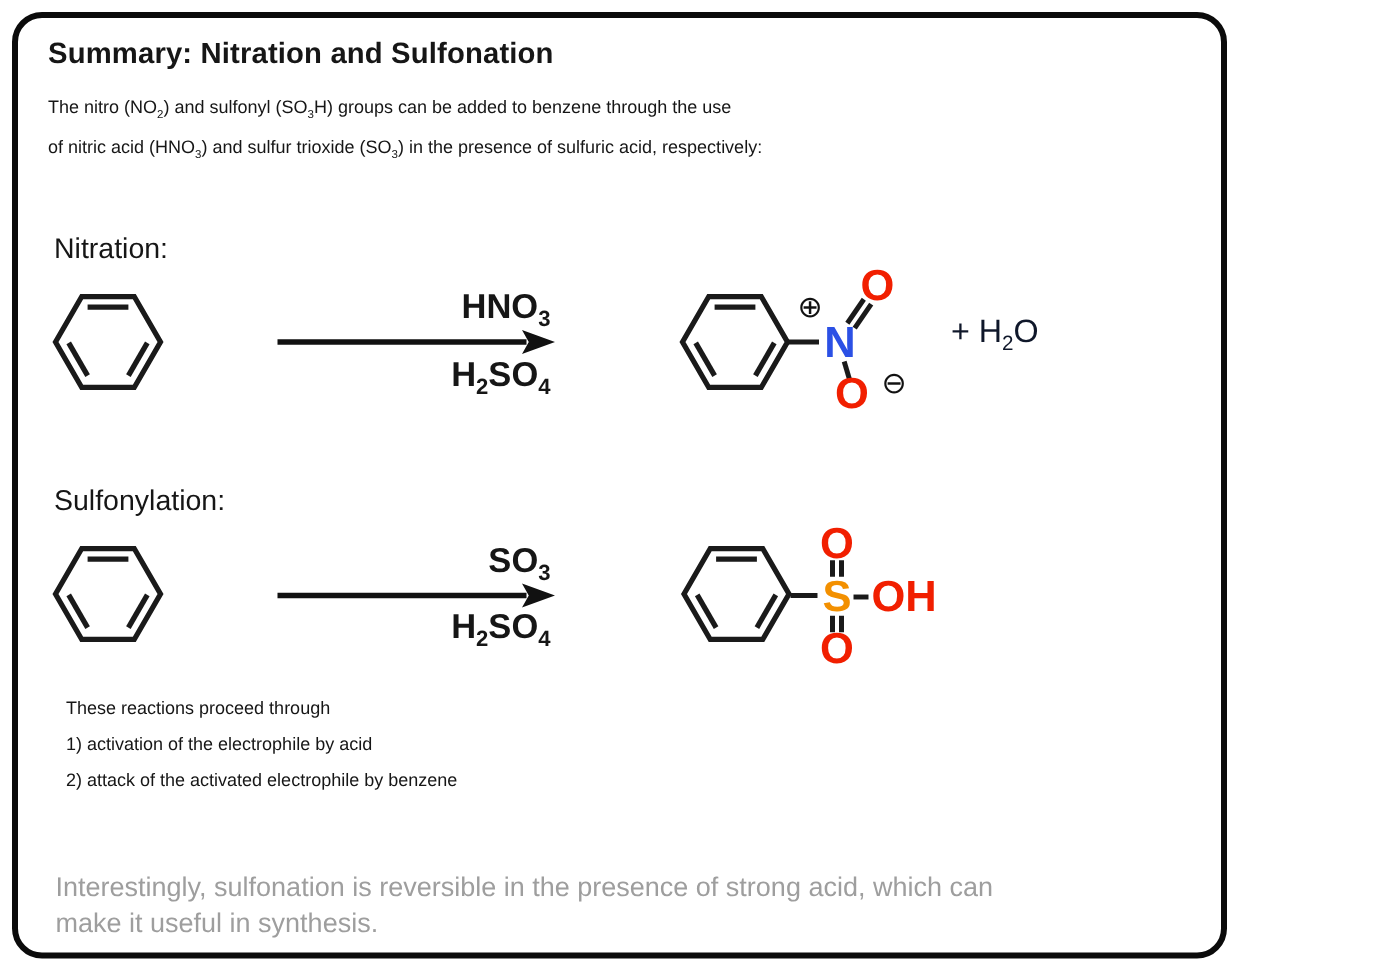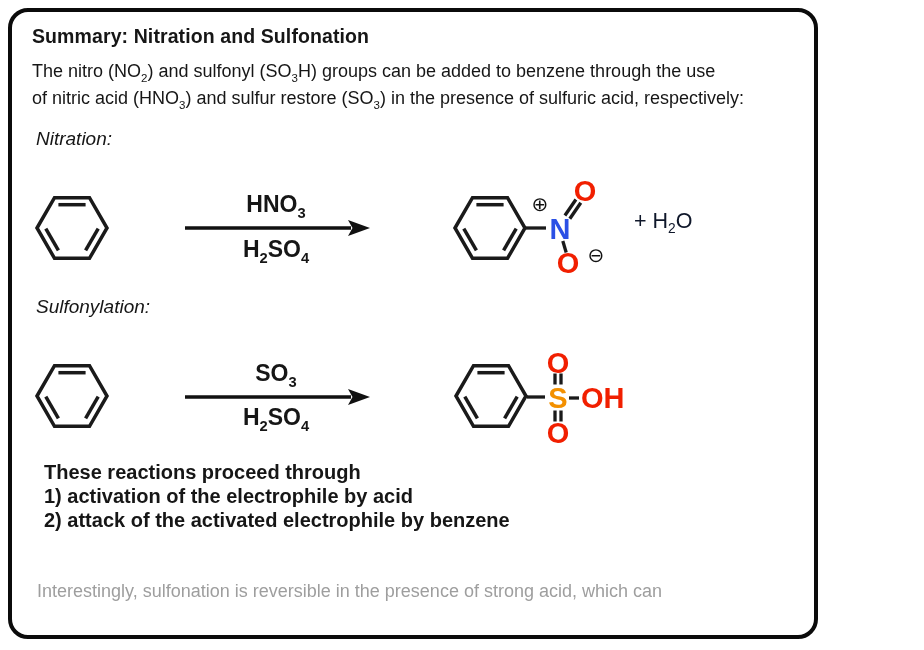--- a/index.html
+++ b/index.html
@@ -25,48 +25,47 @@
   }
   .abs { position: absolute; }
   .title {
     left: 32px; top: 25px;
     font-size: 19.5px;
     font-weight: bold;
     letter-spacing: 0.1px;
   }
   .intro {
     left: 32px; top: 58px;
-    font-size: 18px;
+    font-size: 12px;
     line-height: 27px;
     white-space: nowrap;
   }
   .section-heading {
     left: 36px;
-    font-style: italic;
     font-size: 19px;
+    margin-top: 28px;
   }
   .reagent {
     left: 185px;
     width: 182px;
-    text-align: center;
+    text-align: right;
     font-weight: bold;
     font-size: 23px;
     white-space: nowrap;
   }
   .byproduct {
     left: 634px; top: 209px;
     font-size: 21.5px;
     white-space: nowrap;
   }
   .mech {
     left: 44px; top: 460px;
-    font-size: 20px;
+    font-size: 12px;
     line-height: 24px;
     white-space: nowrap;
-    font-weight: bold;
   }
   .footnote {
     left: 37px; top: 579px;
     font-size: 18px;
     line-height: 24px;
     white-space: nowrap;
   }
   sub { font-size: 0.64em; }
   svg { display: block; }
   .ring { stroke: #1a1a1a; stroke-width: 3.5; fill: none; }
@@ -103,21 +102,21 @@
         <path class="ring" d="M 13.6 22.4 L 26.2 0.6"></path>
       </g>
     </defs>
   </svg>
 
   <div class="card"></div>
 
   <div class="abs title">Summary: Nitration and Sulfonation</div>
 
   <div class="abs intro"><span>The nitro (NO</span><sub>2</sub><span>) and sulfonyl (SO</span><sub>3</sub><span>H) groups can be added to benzene through the use</span></div>
-  <div class="abs intro" style="top:85px"><span>of nitric acid (HNO</span><sub>3</sub><span>) and sulfur restore (SO</span><sub>3</sub><span>) in the presence of sulfuric acid, respectively:</span></div>
+  <div class="abs intro" style="top:85px"><span>of nitric acid (HNO</span><sub>3</sub><span>) and sulfur trioxide (SO</span><sub>3</sub><span>) in the presence of sulfuric acid, respectively:</span></div>
 
   <div class="abs section-heading" style="top:128px">Nitration:</div>
 
   <svg class="abs" style="left:20px; top:160px" width="710" height="135" viewBox="0 0 710 135">
     <g transform="translate(52,68)">
       <use href="#benzene-ring"></use>
     </g>
     <g>
       <line class="arrow-line" x1="165" y1="68" x2="331" y2="68"></line>
       <polygon class="arrow-head" points="328,60 350,68 328,76 332.5,68"></polygon>
@@ -175,15 +174,16 @@
   <div class="abs reagent" style="top:404px"><span>H</span><sub>2</sub><span>SO</span><sub>4</sub></div>
 
   <div class="abs mech">
     <div>These reactions proceed through</div>
     <div>1) activation of the electrophile by acid</div>
     <div>2) attack of the activated electrophile by benzene</div>
   </div>
 
   <div class="abs footnote" style="color: rgb(158, 158, 158);">
     <div>Interestingly, sulfonation is reversible in the presence of strong acid, which can</div>
+    <div>make it useful in synthesis.</div>
   </div>
 
 </div>
 
 </body></html>

